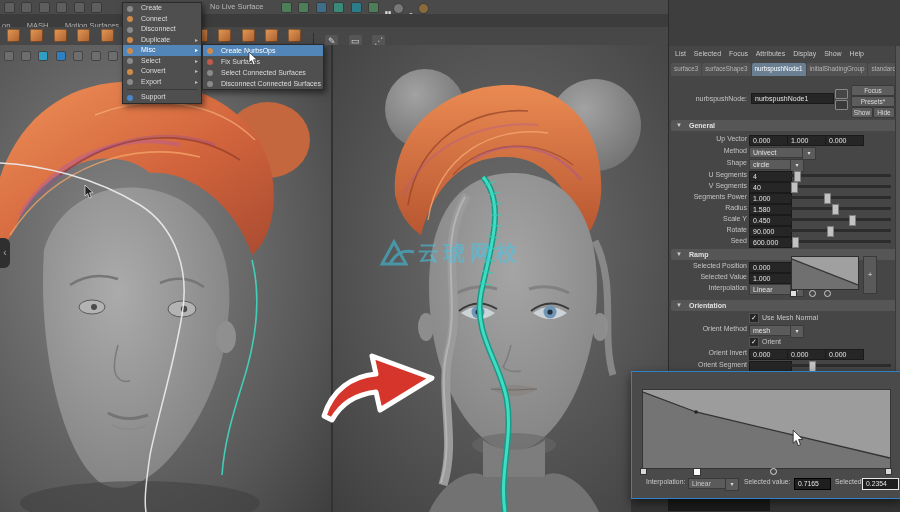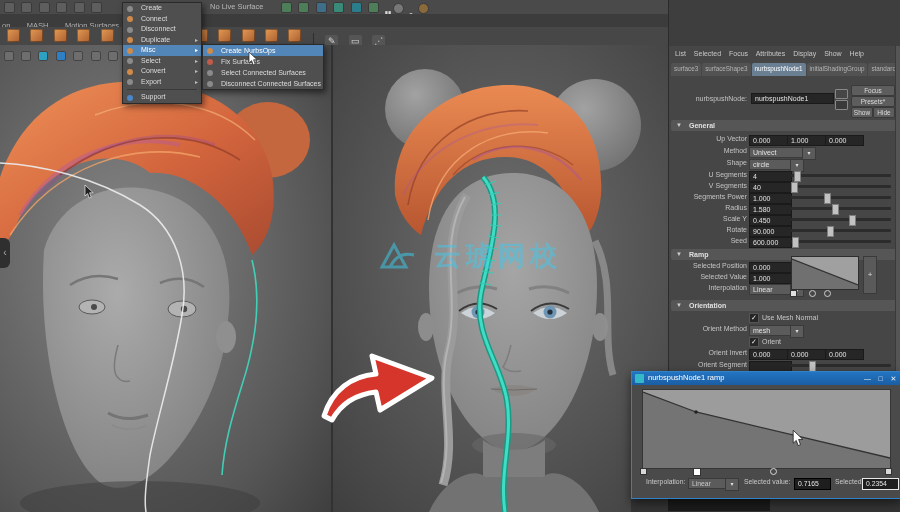--- a/index.html
+++ b/index.html
@@ -58,21 +58,21 @@
   .rwtitle{position:absolute;left:0;top:0;width:100%;height:13px;background:linear-gradient(#2374c2,#1a5ea4);}
   .rwtitle .t{position:absolute;left:16px;top:1px;font-size:7.5px;color:#fff;}
   .rwbtn{position:absolute;top:1px;width:11px;height:11px;color:#eaf2fa;font-size:7px;line-height:11px;text-align:center;}
   .rwicon{position:absolute;left:3px;top:2px;width:9px;height:9px;background:#35b8c8;border-radius:1px;}
   .rwgraph{position:absolute;left:10px;top:17px;width:247px;height:78px;background:#9c9c9c;border:1px solid #353535;}
   .rwmark{position:absolute;top:96px;}
   .rwctl{position:absolute;top:106px;font-size:6.8px;color:#c8c8c8;}
   .cursor{position:absolute;z-index:60;pointer-events:none;}
   .scrollbar{position:absolute;right:0;top:46px;width:5px;height:460px;background:#555;border-left:1px solid #3a3a3a;}
   .watermark{left:378px;top:238px;z-index:5;display:flex;align-items:center;opacity:.55;filter:blur(.4px);}
-  .watermark .wtext{font-size:27px;font-weight:bold;color:#46c6e6;letter-spacing:5px;margin-left:16px;}
+  .watermark .wtext{font-size:21px;font-weight:bold;color:#46c6e6;letter-spacing:5px;}
   .collapse{left:0;top:238px;width:10px;height:30px;background:#2f2f2f;border-radius:0 6px 6px 0;z-index:10;
             color:#aaa;font-size:10px;line-height:30px;text-align:center;}
 </style>
 </head>
 <body>
 
 <div id="app">
 
   <div class="abs row1">
     <span style="margin-left:3px">
@@ -458,27 +458,20 @@
     </div>
 
     <div class="aesection" style="top:374px">
       <span class="tri">▶</span>
       <span>Node Behavior</span></div>
 
     <div class="scrollbar"></div>
   </div>
 
   <div class="abs rampwin">
-    <div class="rwtitle">
-      <span class="rwicon"></span>
-      <span class="t">nurbspushNode1 ramp</span>
-      <span class="rwbtn" style="right:28px">—</span>
-      <span class="rwbtn" style="right:15px">□</span>
-      <span class="rwbtn" style="right:2px">✕</span>
-    </div>
     <div class="rwgraph">
       <svg width="247" height="78" viewBox="0 0 247 78">
         <path d="M0,2 L53,22 L247,68 L247,78 L0,78 Z" fill="#747474"></path>
         <path d="M0,2 L53,22 L247,68" stroke="#333" stroke-width="1.3" fill="none"></path>
         <circle cx="53" cy="22" r="1.8" fill="#222"></circle>
       </svg>
     </div>
     <span class="rwmark" style="left:8px;width:5px;height:5px;background:#d8d8d8;border:1px solid #333"></span>
     <span class="rwmark" style="left:61px;width:6px;height:6px;background:#ffffff;border:1px solid #333"></span>
     <span class="rwmark" style="left:138px;width:5px;height:5px;border-radius:50%;border:1px solid #d8d8d8"></span>

